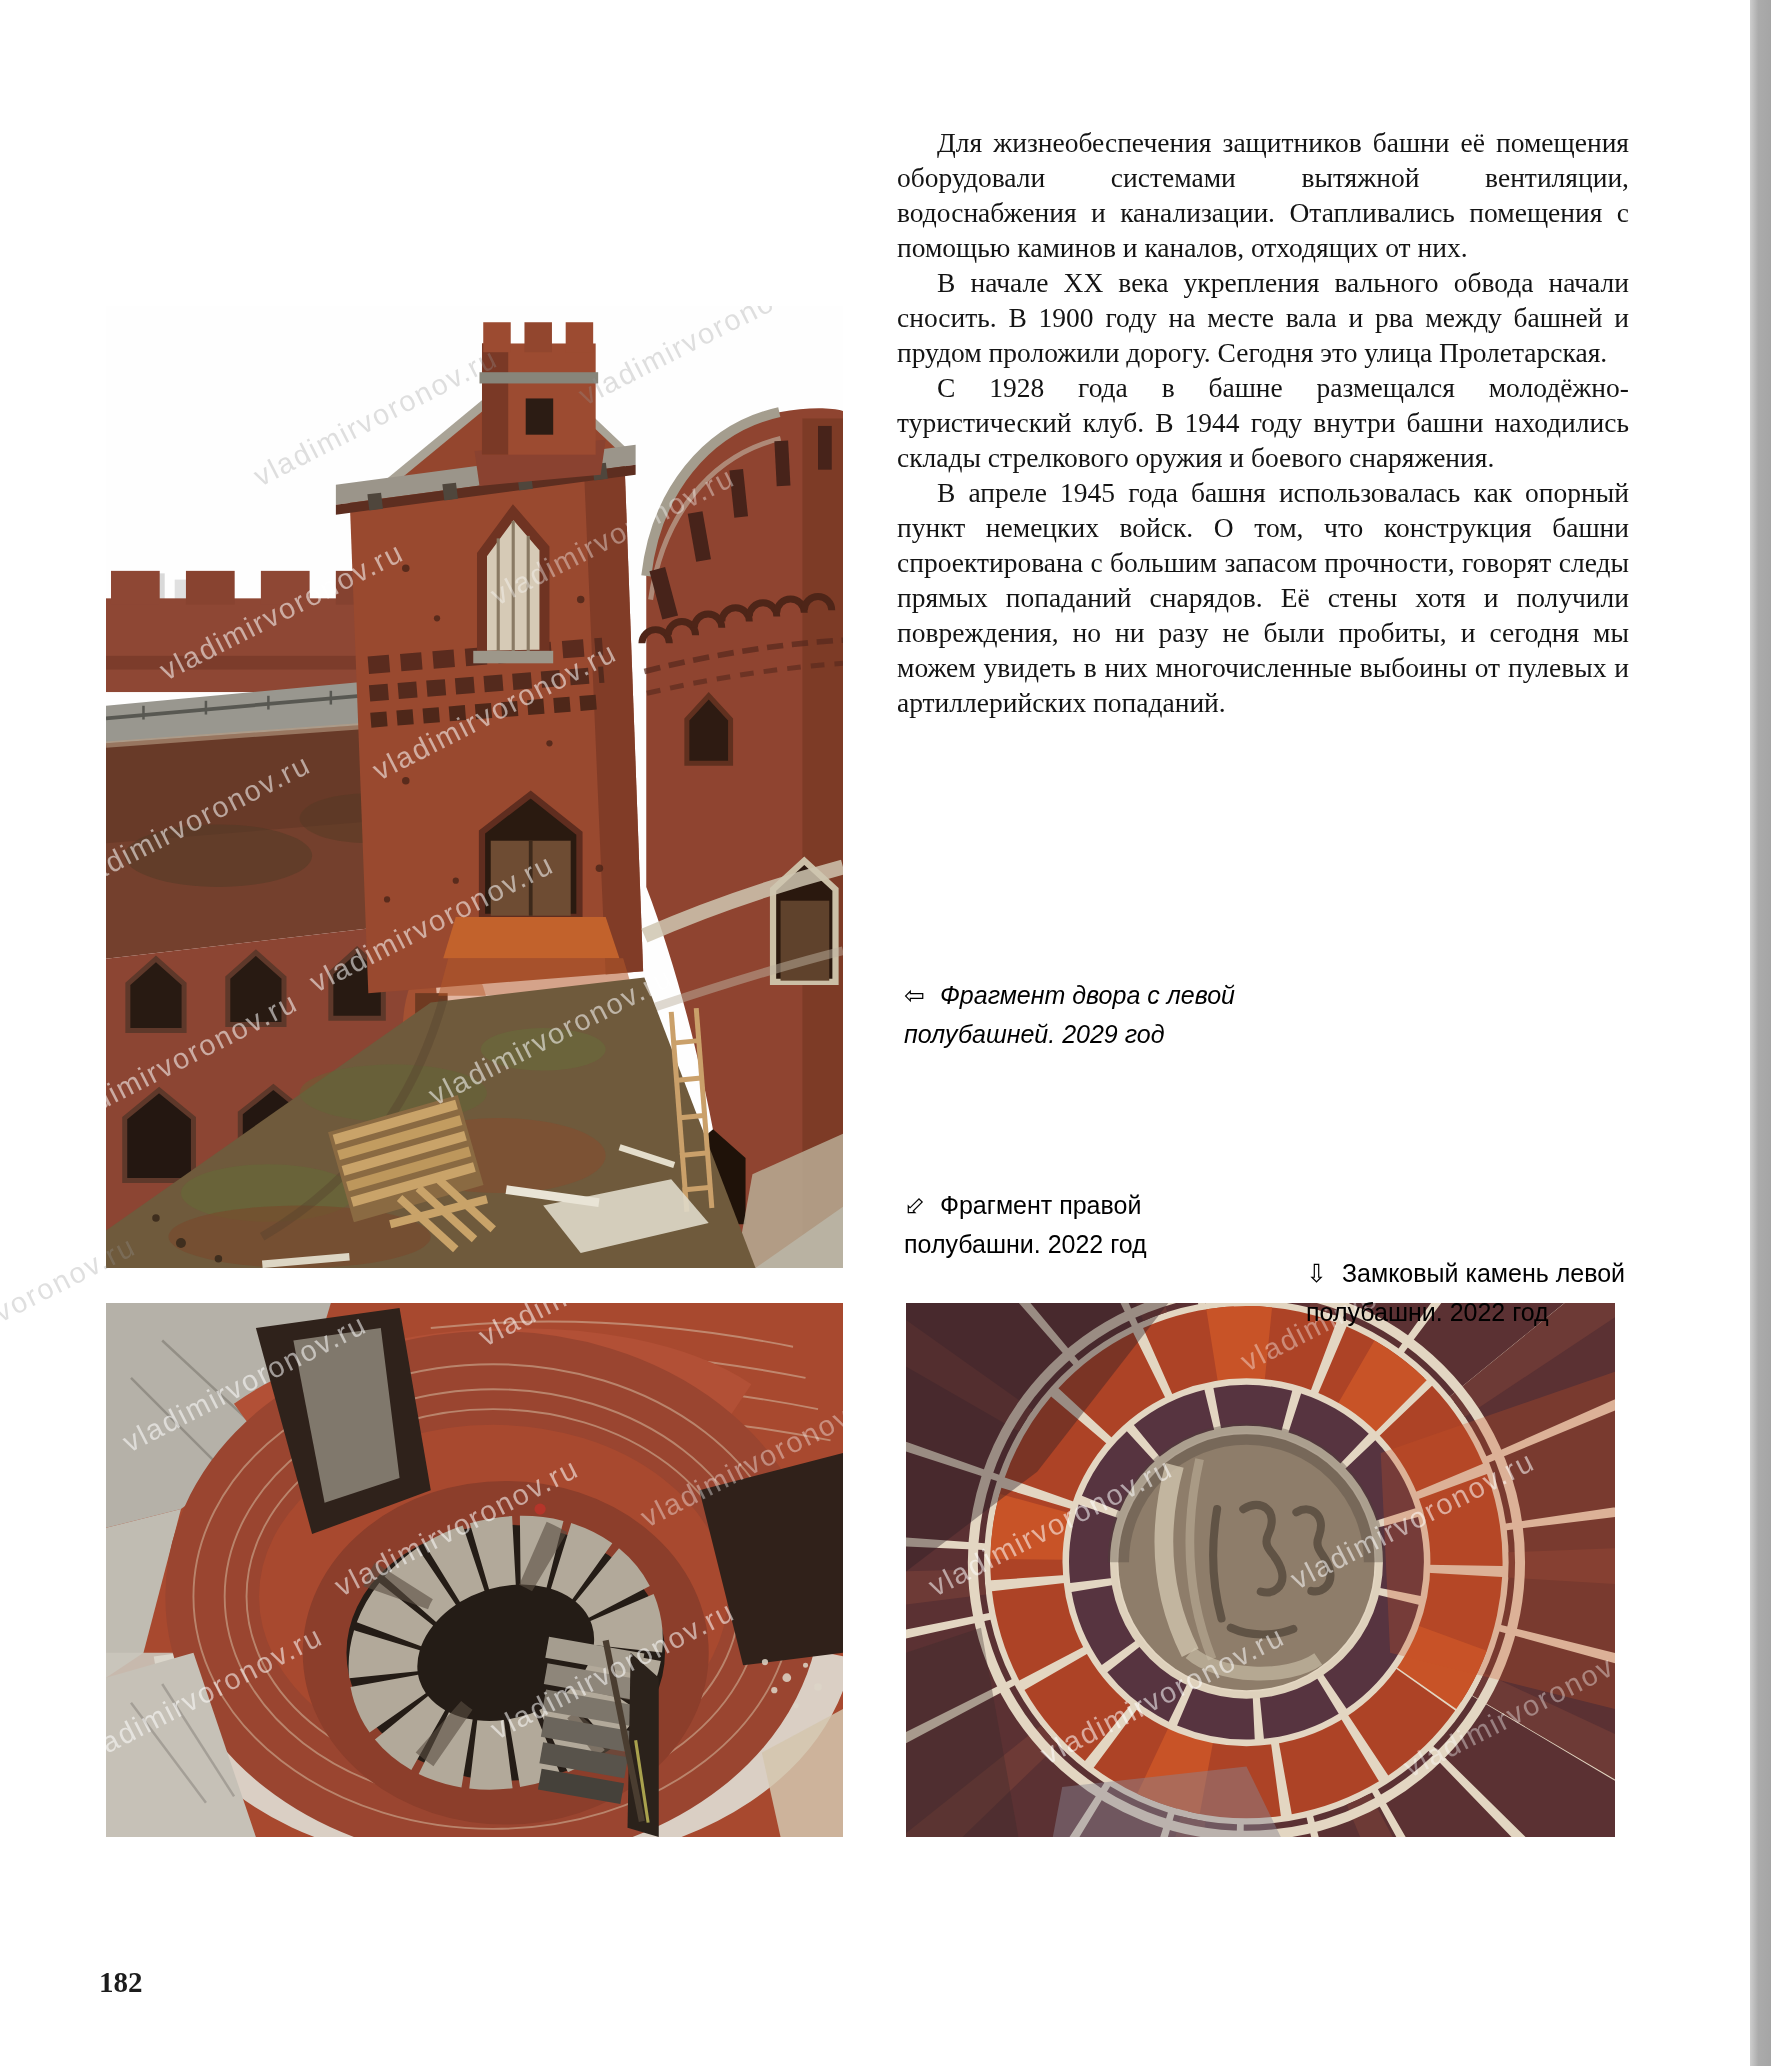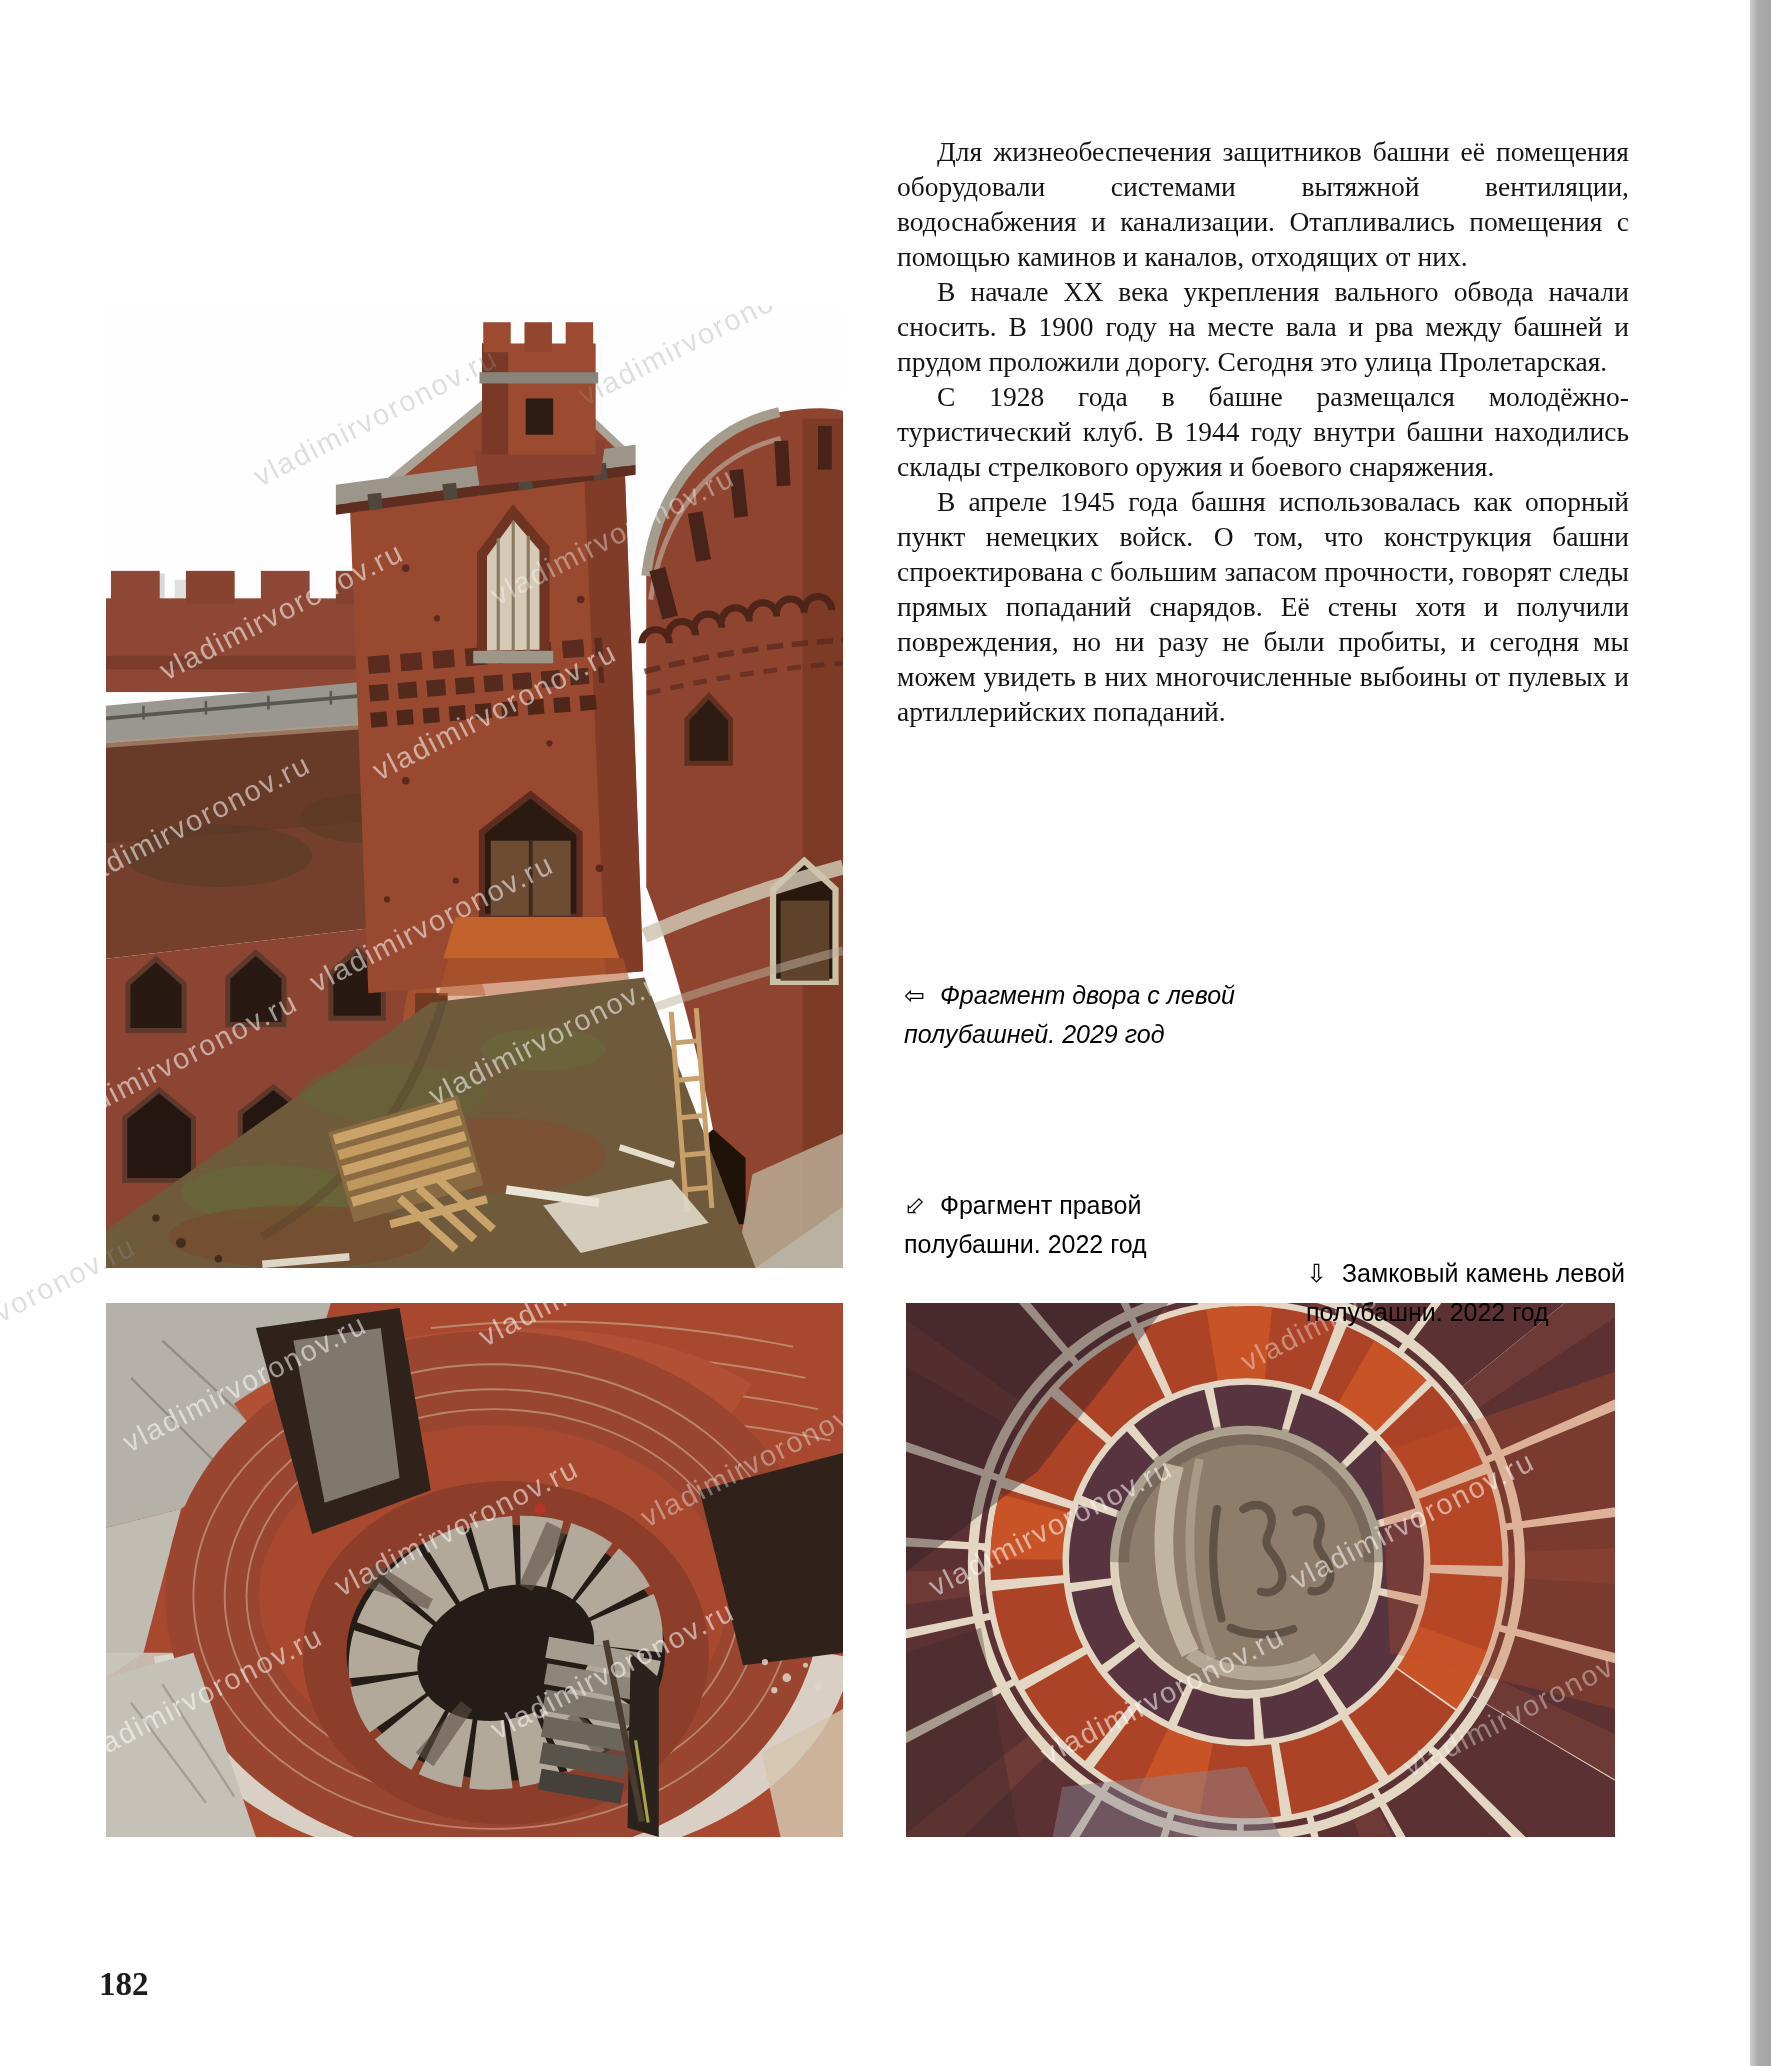--- a/index.html
+++ b/index.html
@@ -4,42 +4,42 @@
 <style>
   html,body{margin:0;padding:0;background:#ffffff;}
   .page{position:relative;width:1771px;height:2066px;background:#ffffff;
         font-family:"Liberation Serif",serif;overflow:hidden;}
 
   
   .scan-strip{position:absolute;top:0;right:0;width:20.6px;height:2066px;
         background:linear-gradient(90deg,#cdcdcd 0%,#ababab 40%,#a5a5a5 100%);}
 
   
-  .body-text{position:absolute;left:897px;top:134px;width:732px;
+  .body-text{position:absolute;left:897px;top:125px;width:732px;
         font-size:27.5px;line-height:35px;color:#141414;text-align:justify;}
   .body-text p{margin:0;text-indent:40px;}
 
   
   .caption{position:absolute;font-family:"Liberation Sans",sans-serif;
         font-size:25px;line-height:39px;color:#000;}
   .cap-arrow{display:inline-block;margin-right:15px;
         font-family:"DejaVu Sans",sans-serif;font-size:25px;}
 
   
   .photo{position:absolute;overflow:hidden;background:#fff;}
   .photo svg{display:block;width:100%;height:100%;}
 
   
   .wm{position:absolute;font-family:"Liberation Sans",sans-serif;font-size:29px;
         letter-spacing:1.9px;white-space:nowrap;color:rgba(255,255,255,0.55);
         transform:rotate(-27deg);transform-origin:left center;pointer-events:none;}
   .wm.dim{color:rgba(255,255,255,0.38);}
   .wm.grey{color:rgba(150,150,150,0.30);}
 
-  .page-number{position:absolute;left:99px;top:1966px;font-size:33px;
+  .page-number{position:absolute;left:99px;top:1966px;font-size:29px;
         font-weight:700;color:#1c1c1c;}
 </style>
 </head>
 <body>
 
 <div class="page">
 
   <figure class="photo" style="left:106px;top:306px;width:737px;height:962px;margin:0;">
     <svg viewBox="0 0 1180 1540" preserveAspectRatio="none">
       <rect x="0" y="0" width="1180" height="1540" fill="#fefefe"></rect>

